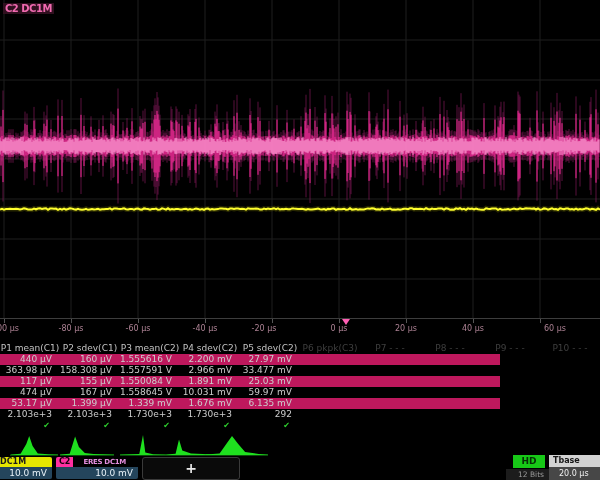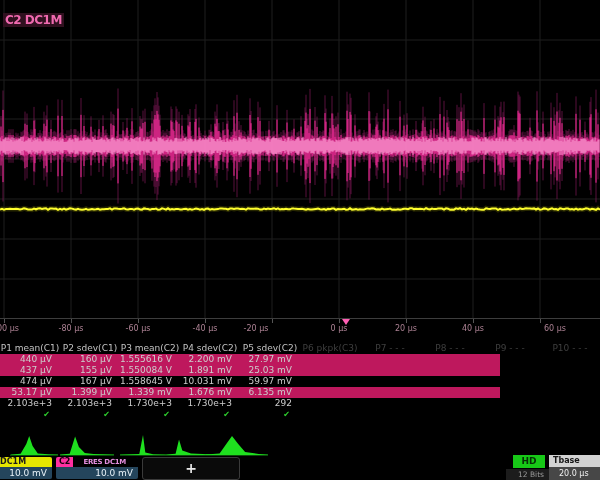--- a/index.html
+++ b/index.html
@@ -1,20 +1,20 @@
 <!DOCTYPE html>
 <html><head>
 <meta charset="utf-8">
 <style>
   html,body{margin:0;padding:0;background:#000;}
   #app{position:relative;width:600px;height:480px;background:#000;overflow:hidden;
        font-family:"DejaVu Sans",sans-serif;}
   
   #scope{position:absolute;left:0;top:0;}
-  .trace-label{position:absolute;left:3px;top:13px;font-size:12px;font-weight:bold;
+  .trace-label{position:absolute;left:3px;top:3px;font-size:10px;font-weight:bold;
        color:#f06ab0;letter-spacing:-0.5px;filter:blur(0.4px);background:#30101f;padding:0 2px;text-align:center;}
   
   .axis{position:absolute;left:0;top:318px;width:600px;height:24px;border-top:1px solid #3d3d3d;}
   .tick-mark{position:absolute;top:0;width:1px;height:4px;background:#555;}
   .tick-label{position:absolute;top:5px;width:52px;margin-left:-26px;text-align:center;
        font-size:8px;color:#ad8294;white-space:nowrap;}
   .trig{position:absolute;top:0;width:0;height:0;margin-left:-4px;
        border-left:4px solid transparent;border-right:4px solid transparent;
        border-top:6px solid #ff5fb4;}
   
@@ -85,21 +85,21 @@
   <div class="axis" id="axis">
       <div class="tick-mark" style="left: 4px;"></div>
       <div class="tick-label" style="left: 4px; color: rgb(173, 130, 148);">-100 µs</div>
       <div class="tick-mark" style="left: 71px;"></div>
       <div class="tick-label" style="left: 71px; color: rgb(173, 130, 148);">-80 µs</div>
       <div class="tick-mark" style="left: 138px;"></div>
       <div class="tick-label" style="left: 138px; color: rgb(173, 130, 148);">-60 µs</div>
       <div class="tick-mark" style="left: 205px;"></div>
       <div class="tick-label" style="left: 205px; color: rgb(173, 130, 148);">-40 µs</div>
       <div class="tick-mark" style="left: 272px;"></div>
-      <div class="tick-label" style="left: 256px; color: rgb(173, 130, 148);">-20 µs</div>
+      <div class="tick-label" style="left: 264px; color: rgb(173, 130, 148);">-20 µs</div>
       <div class="tick-mark" style="left: 339px;"></div>
       <div class="tick-label" style="left: 339px; color: rgb(173, 130, 148);">0 µs</div>
       <div class="tick-mark" style="left: 406px;"></div>
       <div class="tick-label" style="left: 406px; color: rgb(173, 130, 148);">20 µs</div>
       <div class="tick-mark" style="left: 473px;"></div>
       <div class="tick-label" style="left: 473px; color: rgb(173, 130, 148);">40 µs</div>
       <div class="tick-mark" style="left: 540px;"></div>
       <div class="tick-label" style="left: 540px; color: rgb(173, 130, 148); text-align: right;">60 µs</div>
       <div class="trig" style="left: 346px;"></div>
     </div>
@@ -122,22 +122,34 @@
         <div class="mcell">160 µV</div>
         <div class="mcell">1.555616 V</div>
         <div class="mcell">2.200 mV</div>
         <div class="mcell">27.97 mV</div>
         <div class="mcell"></div>
         <div class="mcell"></div>
         <div class="mcell"></div>
         <div class="mcell"></div>
         <div class="mcell"></div>
       </div>
+      <div class="mrow">
+        <div class="mcell">363.98 µV</div>
+        <div class="mcell">158.308 µV</div>
+        <div class="mcell">1.557591 V</div>
+        <div class="mcell">2.966 mV</div>
+        <div class="mcell">33.477 mV</div>
+        <div class="mcell"></div>
+        <div class="mcell"></div>
+        <div class="mcell"></div>
+        <div class="mcell"></div>
+        <div class="mcell"></div>
+      </div>
       <div class="mrow stripe">
-        <div class="mcell">437 µV</div>
+        <div class="mcell">117 µV</div>
         <div class="mcell">155 µV</div>
         <div class="mcell">1.550084 V</div>
         <div class="mcell">1.891 mV</div>
         <div class="mcell">25.03 mV</div>
         <div class="mcell"></div>
         <div class="mcell"></div>
         <div class="mcell"></div>
         <div class="mcell"></div>
         <div class="mcell"></div>
       </div>

